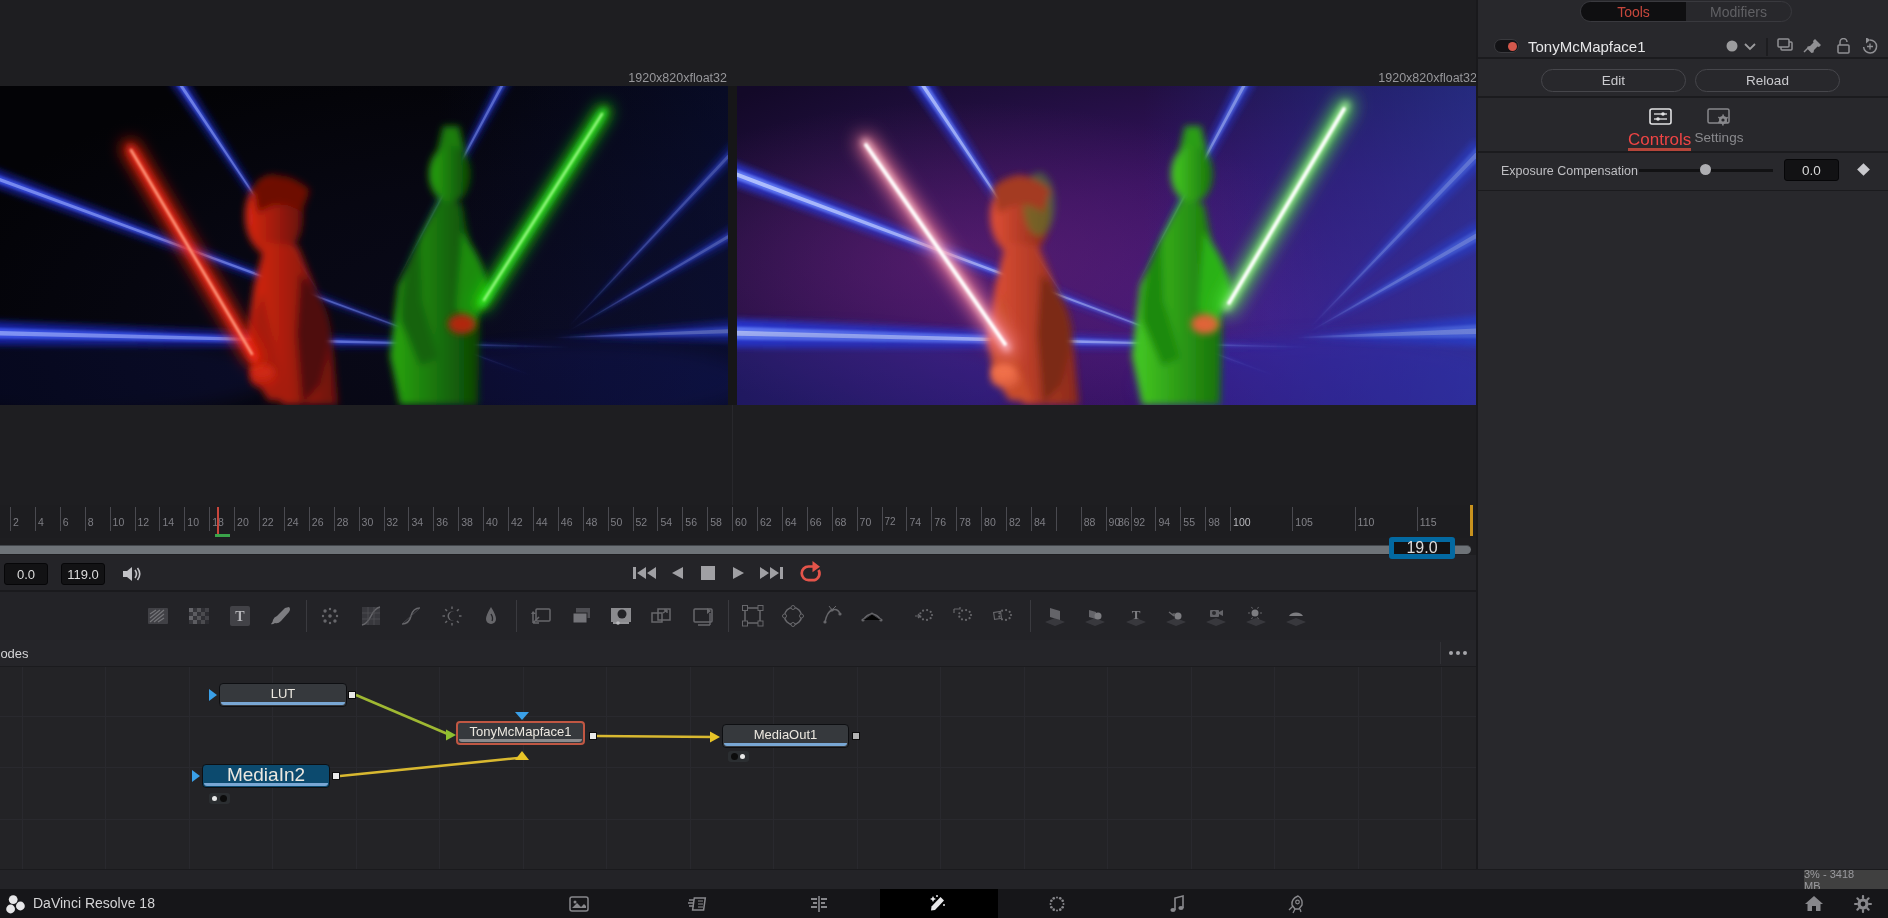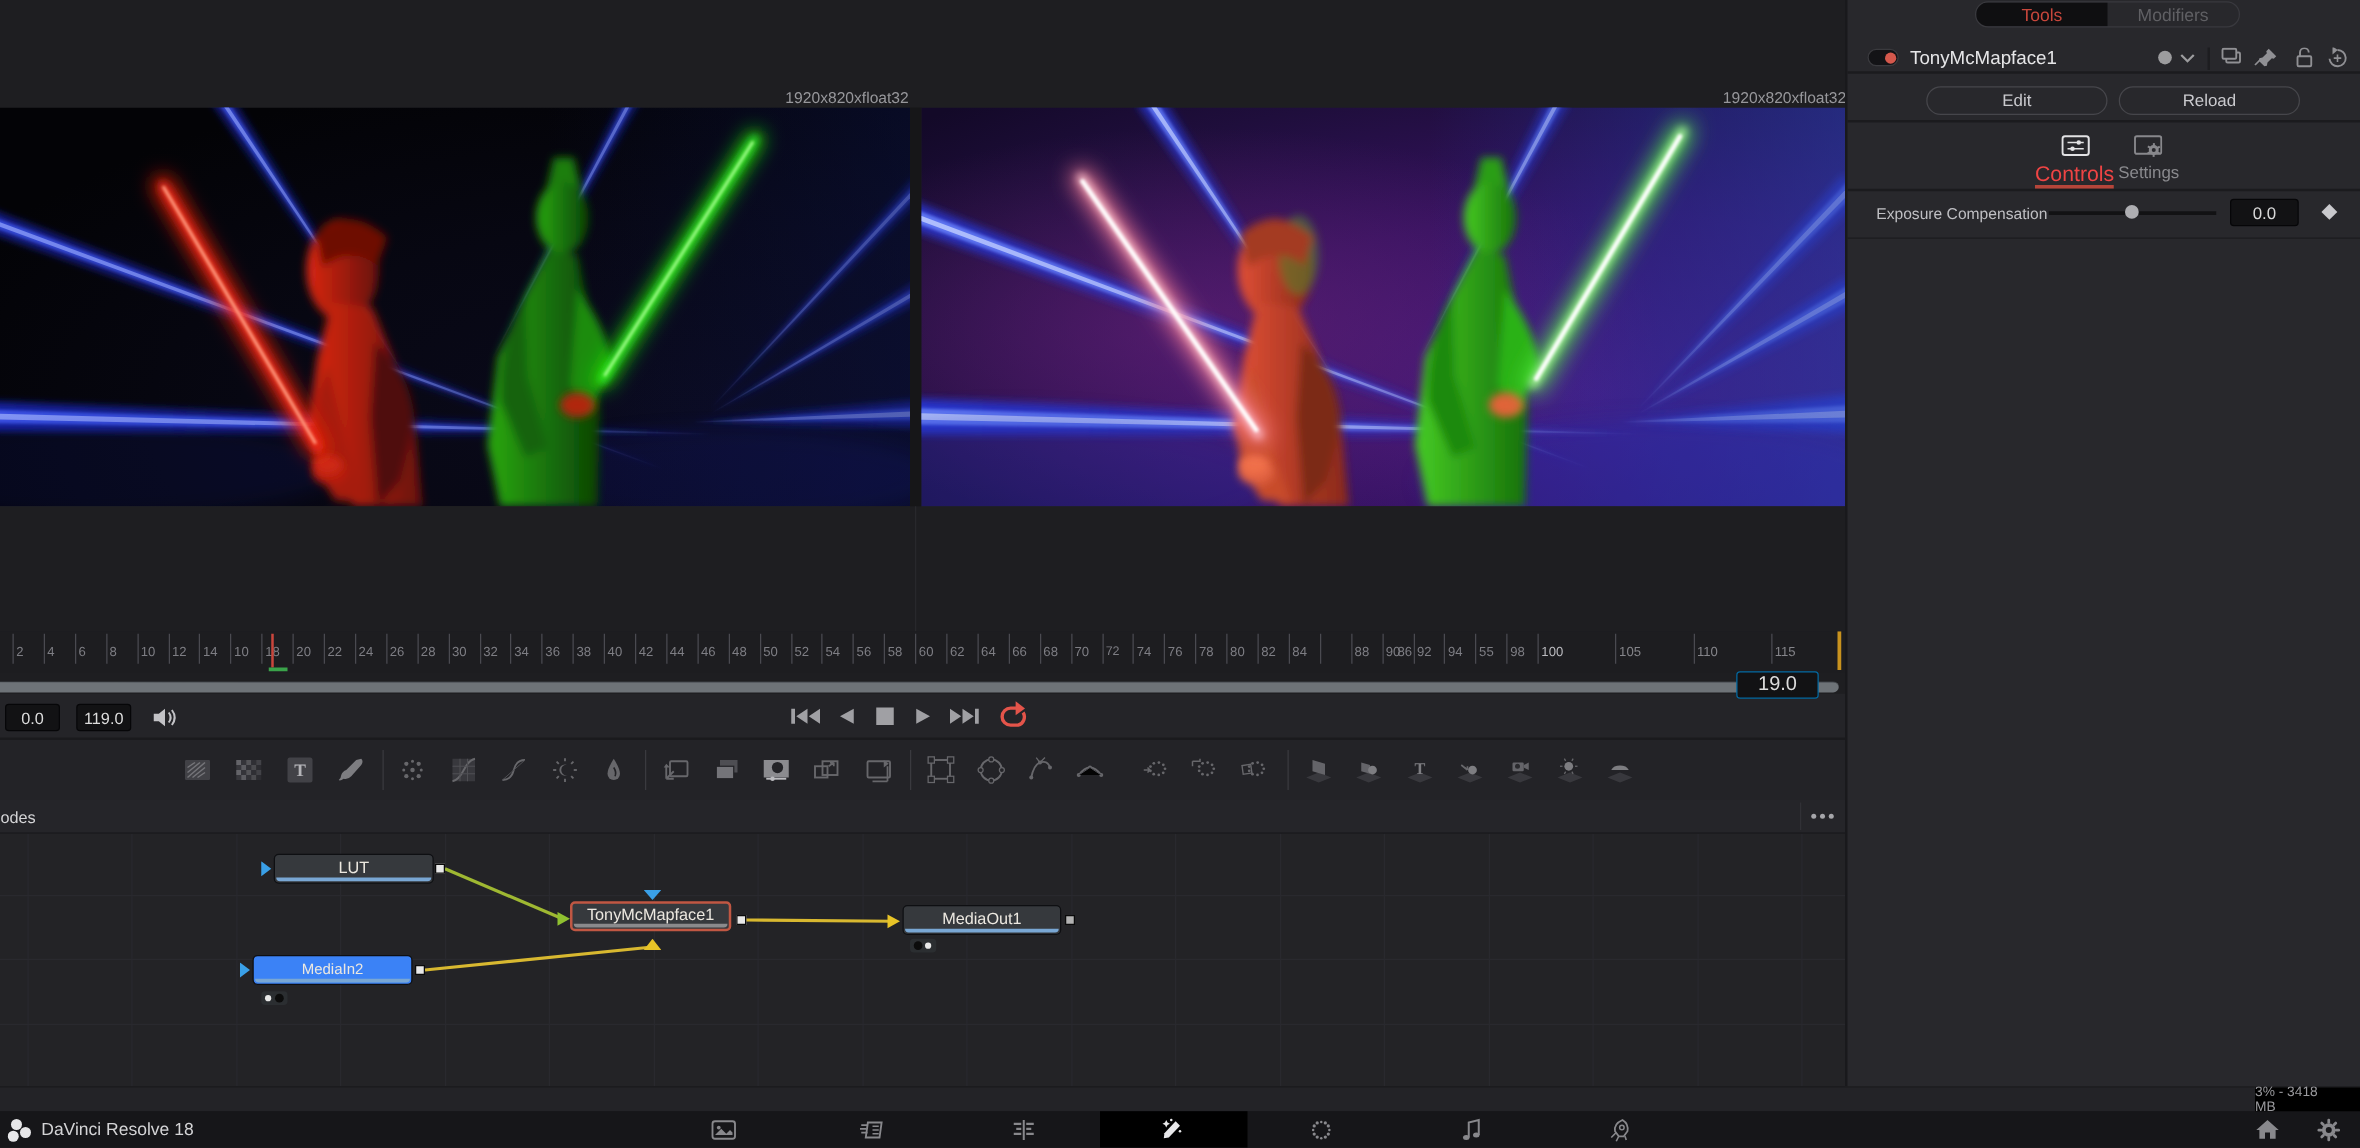--- a/index.html
+++ b/index.html
@@ -532,21 +532,21 @@
         <path d="M0 6 L11 0 L11 12 Z" transform="translate(672,567)"></path>
         <rect x="701" y="566" width="14" height="14"></rect>
         <path d="M0 0 L11 6 L0 12 Z" transform="translate(733,567)"></path>
         <path d="M0 4 L9 10 L0 16 Z M10 4 L19 10 L10 16 Z M20 4 L23 4 L23 16 L20 16 Z" transform="translate(760,563)"></path>
       </g>
       <g stroke="#e4544a" stroke-width="2.7" fill="none">
         <path d="M 814 566.5 L 808.5 566.5 A 6.8 6.8 0 1 0 808.5 580.1 L 814.5 580.1 A 6.8 6.8 0 0 0 818.5 570"></path>
       </g>
       <path d="M812.5 561 L820 566.8 L812.5 572.2 Z" fill="#e4544a"></path>
     </svg>
-<div class="abs" style="left:1389px;top:537px;width:66px;height:22px;background:#121214;border:1px solid #0369a1;border-radius:3px;color:#dcdcdc;font-size:16px;display:flex;align-items:center;justify-content:center">19.0</div>
+<div class="abs" style="left:1389px;top:537px;width:66px;height:22px;background:#121214;border:5px solid #0369a1;border-radius:3px;color:#dcdcdc;font-size:16px;display:flex;align-items:center;justify-content:center">19.0</div>
 <div class="abs" style="left:0;top:590px;width:1476px;height:2px;background:#1a1a1d"></div>
 <div class="abs" style="left:0;top:592px;width:1476px;height:48px;background:#232327"></div>
 <svg class="abs" style="left:146px;top:604px;opacity:0.88" width="24" height="24" viewBox="0 0 24 24">
       <rect x="2" y="4" width="20" height="16" rx="1" fill="#46464b"></rect>
       <path d="M4 18 L18 6 M4 14 L14 6 M4 10 L10 6 M8 18 L18 10 M12 18 L18 14" stroke="#808085" stroke-width="1.2"></path>
     </svg>
     <svg class="abs" style="left:187px;top:604px;opacity:0.88" width="24" height="24" viewBox="0 0 24 24">
       <rect x="2" y="4" width="4" height="4" fill="#6e6e73" opacity="1.0"></rect>
       <rect x="2" y="8" width="4" height="4" fill="#3a3a3f" opacity="1.0"></rect>
       <rect x="2" y="12" width="4" height="4" fill="#6e6e73" opacity="1.0"></rect>
@@ -784,21 +784,21 @@
 <path d="M446 62.5 L456 68 L446 73.5 Z" fill="#8fc030"></path>
 <path d="M340 109 L518 91" stroke="#d8b830" stroke-width="2.6" fill="none"></path>
 <path d="M597 69 L714 70" stroke="#d8b830" stroke-width="2.6" fill="none"></path>
 <path d="M710 64.5 L720 70 L710 75.5 Z" fill="#e8c427"></path>
 </svg>
       <div class="abs" style="left:219px;top:16px;width:128px;height:24px;background:#36393d;border:1px solid #0e0f12;border-radius:4px;color:#ece8e0;font-size:13px;display:flex;align-items:center;justify-content:center;padding-bottom:3px">LUT<div class="abs" style="left:1px;right:1px;bottom:1px;height:3.5px;background:#79a7d4;border-radius:0 0 3px 3px"></div></div>
       <svg class="abs" style="left:208px;top:22px" width="10" height="13">
         <path d="M1 0 L9 6 L1 12 Z" fill="#3aa0e8"></path>
       </svg>
       <div class="abs" style="left:348px;top:23.5px;width:8px;height:8px;background:#e8e8e8;border:1px solid #0a0a0a"></div>
-      <div class="abs" style="left:202px;top:97px;width:128px;height:24px;background:#3b82f6;border:1px solid #0e0f12;border-radius:4px;color:#ece8e0;font-size:12px;display:flex;align-items:center;justify-content:center;padding-bottom:3px">MediaIn2<div class="abs" style="left:1px;right:1px;bottom:1px;height:3.5px;background:#79a7d4;border-radius:0 0 3px 3px"></div></div>
+      <div class="abs" style="left:202px;top:97px;width:128px;height:24px;background:#0c4a6e;border:1px solid #0e0f12;border-radius:4px;color:#ece8e0;font-size:19px;display:flex;align-items:center;justify-content:center;padding-bottom:3px">MediaIn2<div class="abs" style="left:1px;right:1px;bottom:1px;height:3.5px;background:#79a7d4;border-radius:0 0 3px 3px"></div></div>
       <svg class="abs" style="left:191px;top:103px" width="10" height="13">
         <path d="M1 0 L9 6 L1 12 Z" fill="#3aa0e8"></path>
       </svg>
       <div class="abs" style="left:332px;top:105px;width:8px;height:8px;background:#e8e8e8;border:1px solid #0a0a0a"></div>
       <div class="abs" style="left:209px;top:126px;width:21px;height:11px;background:#2b2e31;border-radius:3px">
         <div class="abs" style="left:3px;top:3px;width:5px;height:5px;border-radius:3px;background:#e8e8e8"></div>
         <div class="abs" style="left:11px;top:2px;width:7px;height:7px;border-radius:4px;background:#0c0c0c"></div>
       </div>
       <div class="abs" style="left:456px;top:54px;width:129px;height:24px;background:#36393d;border:2px solid #c05743;border-radius:4px;color:#ece8e0;font-size:13px;display:flex;align-items:center;justify-content:center;padding-bottom:3px">TonyMcMapface1<div class="abs" style="left:1px;right:1px;bottom:1px;height:3.5px;background:#8a8a8c;border-radius:0 0 3px 3px"></div></div>
       <svg class="abs" style="left:515px;top:45px" width="14" height="9">
@@ -809,21 +809,21 @@
       </svg>
       <div class="abs" style="left:589px;top:64.5px;width:8px;height:8px;background:#e8e8e8;border:1px solid #0a0a0a"></div>
       <div class="abs" style="left:722px;top:57px;width:127px;height:24px;background:#36393d;border:1px solid #0e0f12;border-radius:4px;color:#ece8e0;font-size:13px;display:flex;align-items:center;justify-content:center;padding-bottom:3px">MediaOut1<div class="abs" style="left:1px;right:1px;bottom:1px;height:3.5px;background:#79a7d4;border-radius:0 0 3px 3px"></div></div>
       <div class="abs" style="left:852px;top:65px;width:8px;height:8px;background:#b2b2b2;border:1px solid #0a0a0a"></div>
       <div class="abs" style="left:728px;top:84px;width:21px;height:11px;background:#2b2e31;border-radius:3px">
         <div class="abs" style="left:3px;top:2px;width:7px;height:7px;border-radius:4px;background:#0c0c0c"></div>
         <div class="abs" style="left:12px;top:3px;width:5px;height:5px;border-radius:3px;background:#e8e8e8"></div>
       </div>
     </div>
 <div class="abs" style="left:0;top:869px;width:1888px;height:20px;background:#232327;border-top:1px solid #1a1a1d">
-      <div class="abs" style="left:1804px;top:0;width:84px;height:20px;background:#000000;color:#9a9a9e;font-size:11px;display:flex;align-items:center;justify-content:flex-end;padding-right:17px">3% - 3418 MB</div>
+      <div class="abs" style="left:1804px;top:0;width:84px;height:20px;background:#404040;color:#9a9a9e;font-size:11px;display:flex;align-items:center;justify-content:flex-end;padding-right:17px">3% - 3418 MB</div>
     </div>
 <div class="abs" style="left:0;top:889px;width:1888px;height:29px;background:#161619">
       <svg class="abs" style="left:6px;top:6px" width="22" height="20" viewBox="0 0 22 20">
         <circle cx="7.2" cy="4.6" r="4.4" fill="#e6e6e8"></circle>
         <circle cx="14.4" cy="11" r="4.4" fill="#e6e6e8"></circle>
         <circle cx="4.6" cy="14" r="4.4" fill="#e6e6e8"></circle>
       </svg>
       <div class="abs" style="left:33px;top:6px;font-size:14px;color:#d4d4d6">DaVinci Resolve 18</div>
       <div class="abs" style="left:880px;top:0;width:118px;height:29px;background:#000000"></div>
       <svg class="abs" style="left:568px;top:4px" width="22" height="22" viewBox="0 0 22 22">

